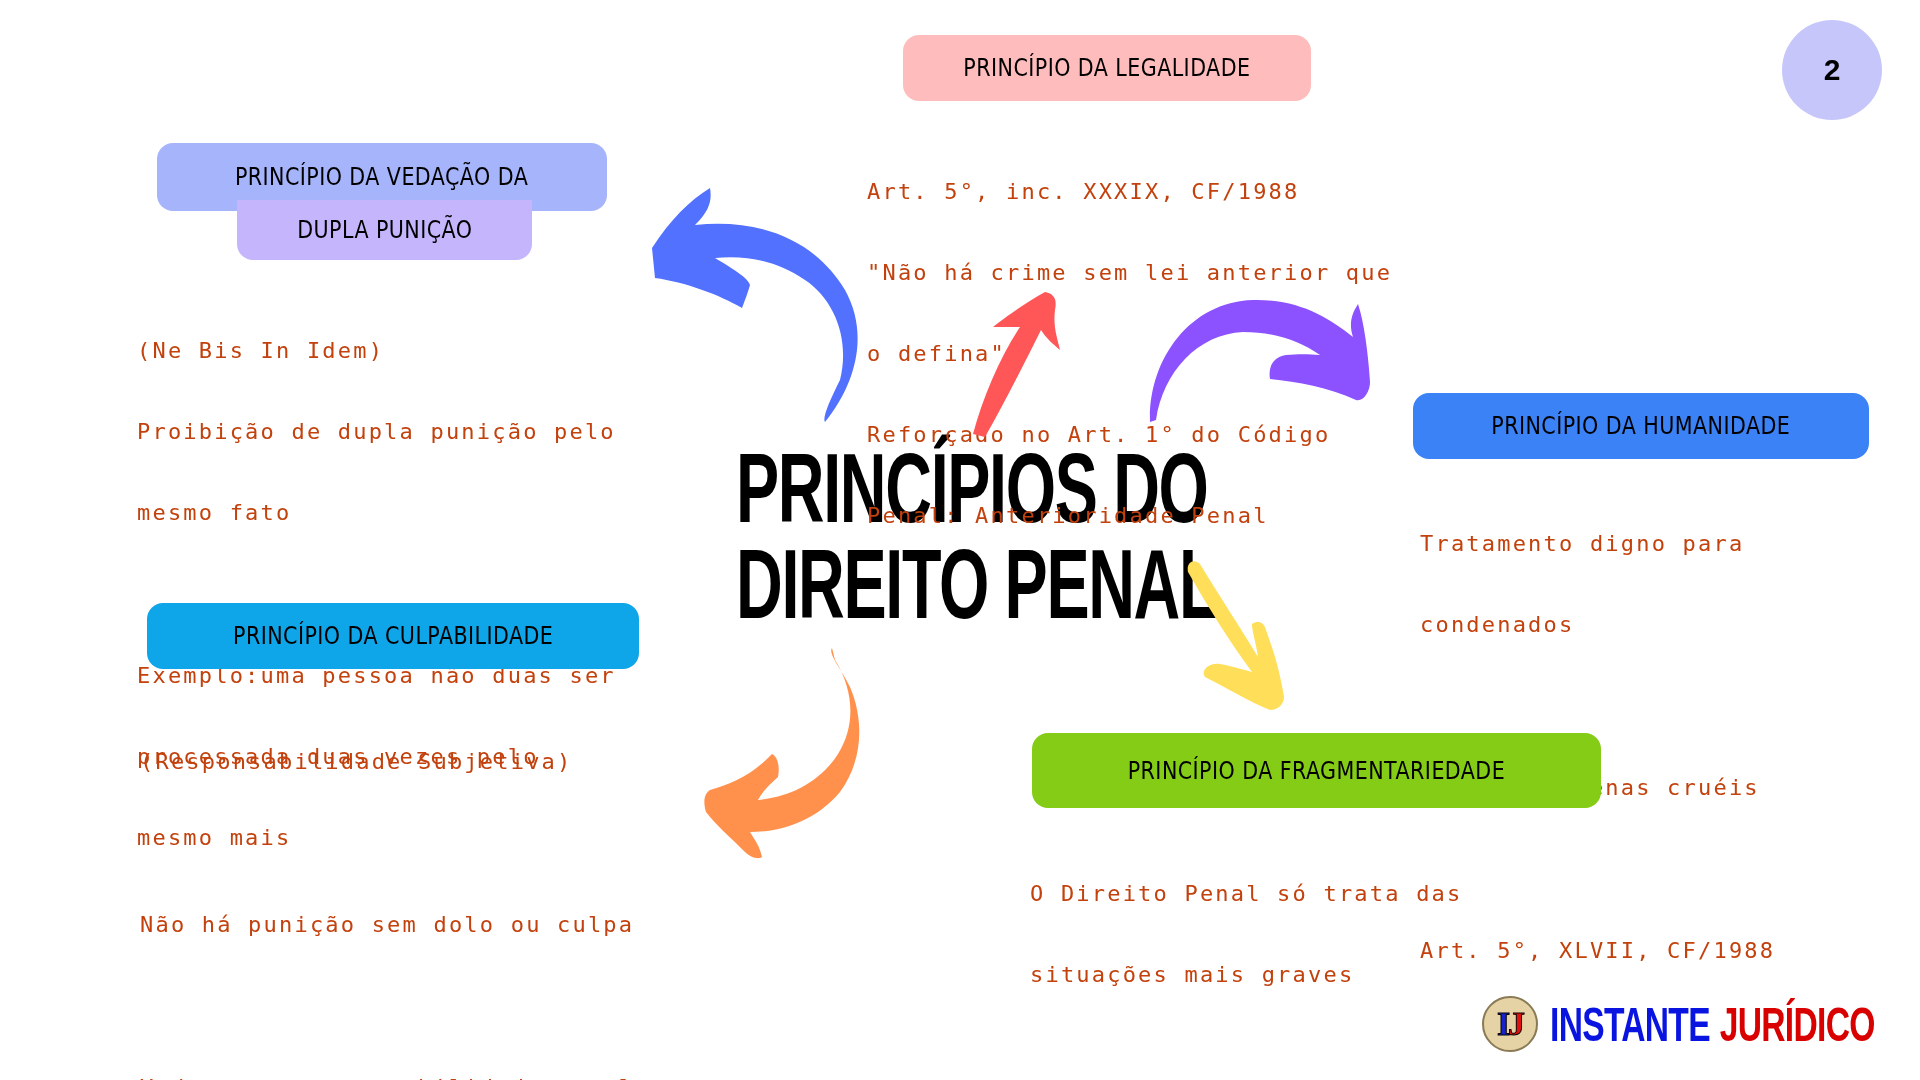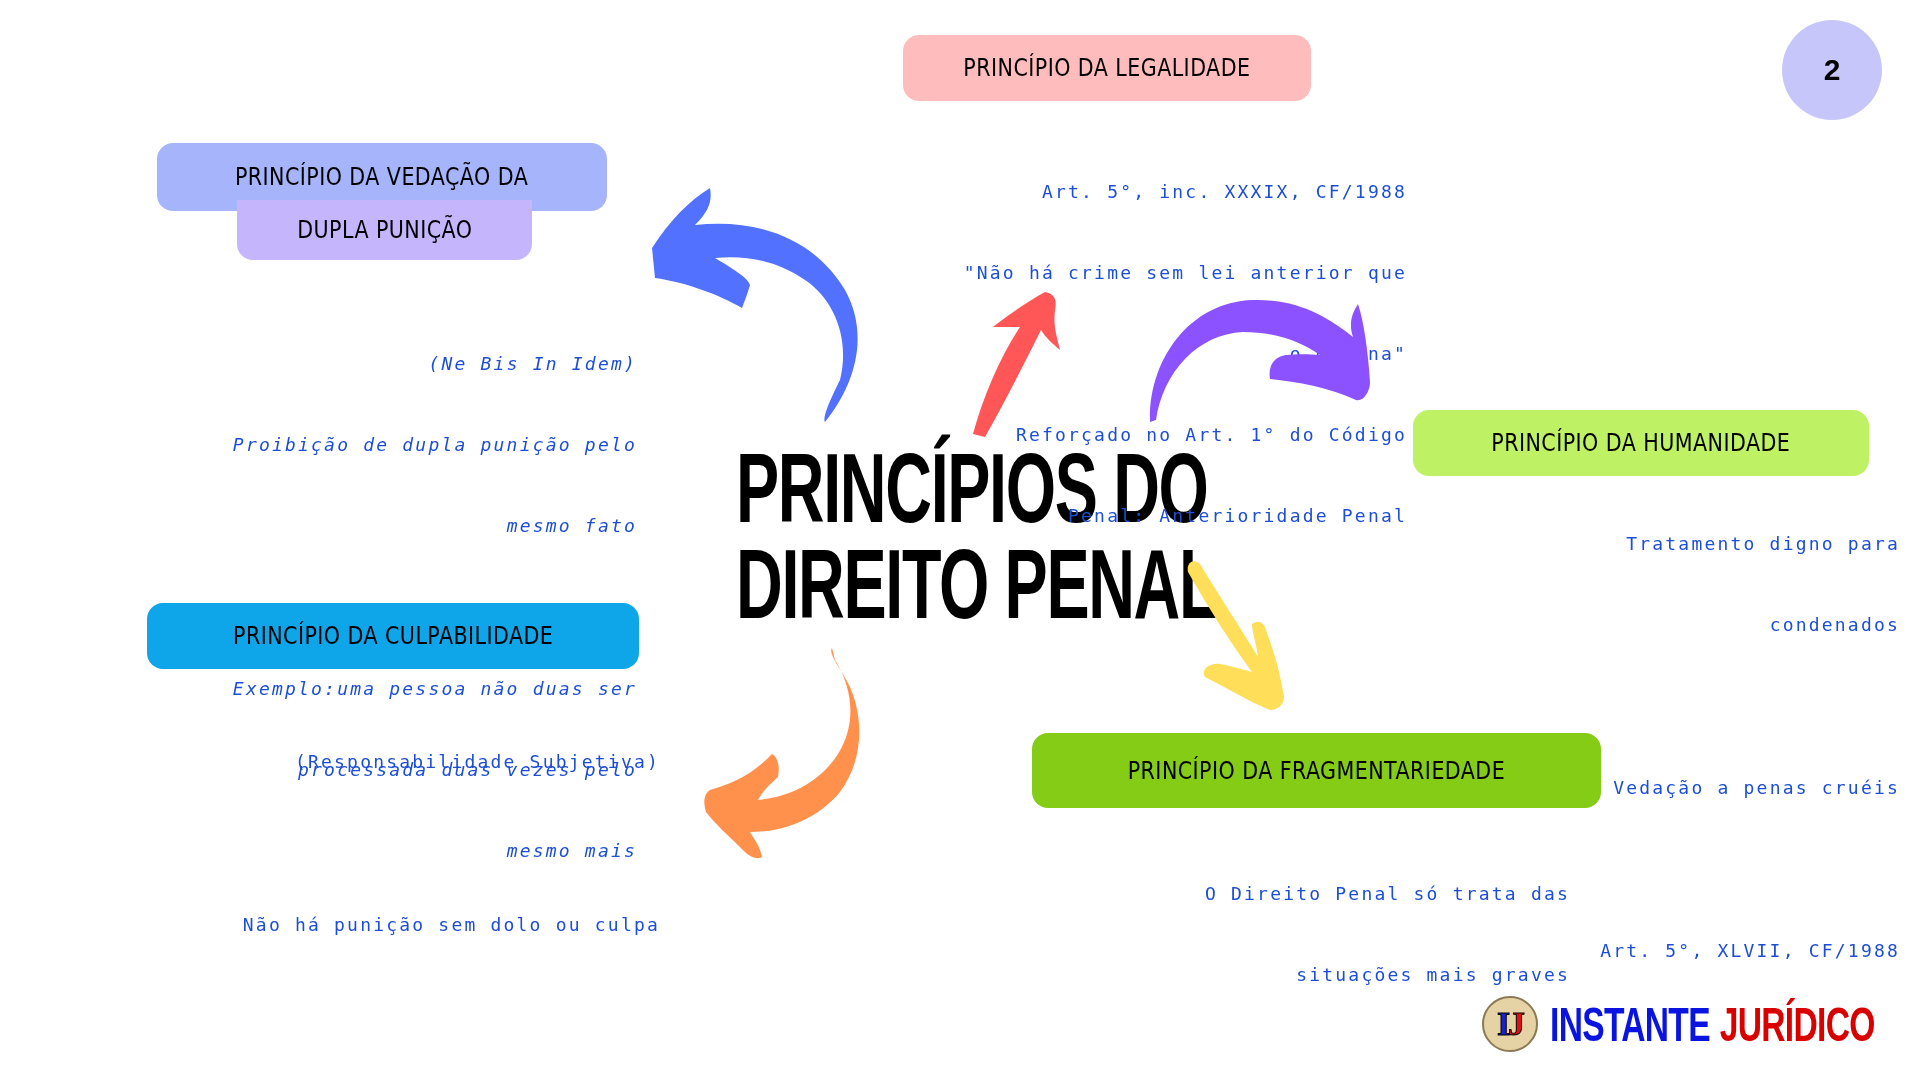--- a/index.html
+++ b/index.html
@@ -1,20 +1,20 @@
 <!DOCTYPE html>
 <html><head>
 <meta charset="utf-8">
 <style>
   html, body { margin:0; padding:0; }
   body { width:1920px; height:1080px; background:#ffffff; position:relative; overflow:hidden; font-family:"DejaVu Sans", sans-serif; color:#000; }
   .box { position:absolute; border-radius:16px; display:flex; align-items:center; justify-content:center; text-align:center;
          font-family:"DejaVu Sans", sans-serif; font-size:24px; line-height:50px; letter-spacing:0.5px; color:#000; white-space:nowrap; font-weight:normal; transform-origin:center; }
   .box span { display:inline-block; transform:scaleX(0.86); }
-  .body-text { position:absolute; text-align:right; font-family:"DejaVu Sans Mono", monospace; font-size:18px; letter-spacing:2.2px; line-height:27px; color:#1d4ed8; white-space:pre; }
+  .body-text { position:absolute; text-align:left; font-family:"DejaVu Sans Mono", monospace; font-size:22px; letter-spacing:2.2px; line-height:27px; color:#c2410c; white-space:pre; }
   .para { display:block; }
   .gap { height:28px; display:block; }
   .arrow { position:absolute; }
   #title { position:absolute; left:736px; top:440px; width:470px; font-family:"Liberation Sans", sans-serif; font-weight:bold; font-size:98px; line-height:96px; color:#000; letter-spacing:-2px; }
   #title .ln { display:block; transform:scaleX(0.66); transform-origin:left center; white-space:nowrap; }
   #page-badge { position:absolute; left:1782px; top:20px; width:100px; height:100px; border-radius:50%; background:#c6c6fb; display:flex; align-items:center; justify-content:center; font-family:"Liberation Sans", sans-serif; font-weight:bold; font-size:30px; }
   #logo { position:absolute; left:1482px; top:994px; height:60px; display:flex; align-items:center; }
   #logo-mark { width:56px; height:56px; border-radius:50%; background:#e6d3a5; border:2px solid #8a7a55; display:flex; align-items:center; justify-content:center; font-family:"Liberation Serif", serif; font-weight:bold; font-size:34px; letter-spacing:-2px; box-sizing:border-box; }
   #logo-mark .i { color:#1a22c9; -webkit-text-stroke:1px #000; }
   #logo-mark .j { color:#e01010; -webkit-text-stroke:1px #000; }
@@ -34,21 +34,21 @@
   <span class="ln">DIREITO PENAL</span>
 </div>
 
 <div>
   <div class="box" style="left:157px;top:143px;width:450px;height:68px;background:#a6b4fc;border-radius:16px 16px 16px 16px;">
     <span>PRINCÍPIO DA VEDAÇÃO DA</span>
   </div>
   <div class="box" style="left:237px;top:200px;width:295px;height:60px;background:#c4b5fd;border-radius:0 0 16px 16px;">
     <span>DUPLA PUNIÇÃO</span>
   </div>
-  <div class="body-text" style="left:137px;top:296px;width:500px;font-style:italic;">
+  <div class="body-text" style="left:137px;top:283px;width:500px;">
     <span class="para">(Ne Bis In Idem)</span>
     <span class="para">Proibição de dupla punição pelo</span>
     <span class="para">mesmo fato</span>
     <span class="gap"></span>
     <span class="para">Exemplo:uma pessoa não duas ser</span>
     <span class="para">processada duas vezes pelo</span>
     <span class="para">mesmo mais</span>
   </div>
 </div>
 
@@ -59,21 +59,21 @@
   <div class="body-text" style="left:867px;top:124px;width:540px;">
     <span class="para">Art. 5°, inc. XXXIX, CF/1988</span>
     <span class="para">"Não há crime sem lei anterior que</span>
     <span class="para">o defina"</span>
     <span class="para">Reforçado no Art. 1° do Código</span>
     <span class="para">Penal: Anterioridade Penal</span>
   </div>
 </div>
 
 <div>
-  <div class="box" style="left:1413px;top:410px;width:456px;height:66px;background:#bef264;">
+  <div class="box" style="left:1413px;top:393px;width:456px;height:66px;background:#3b82f6;">
     <span>PRINCÍPIO DA HUMANIDADE</span>
   </div>
   <div class="body-text" style="left:1420px;top:476px;width:480px;">
     <span class="para">Tratamento digno para</span>
     <span class="para">condenados</span>
     <span class="gap"></span>
     <span class="para">Vedação a penas cruéis</span>
     <span class="gap"></span>
     <span class="para">Art. 5°, XLVII, CF/1988</span>
   </div>

